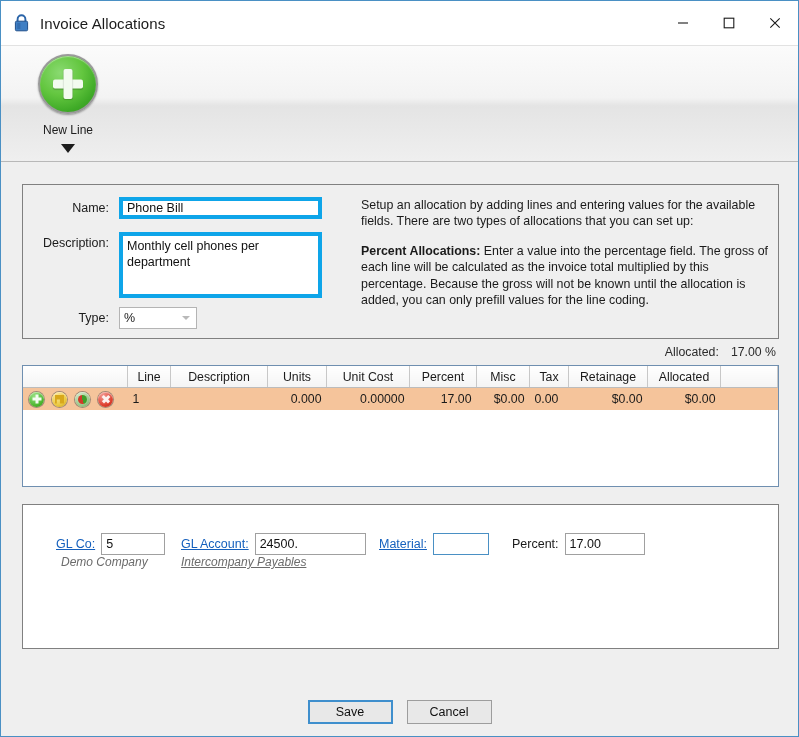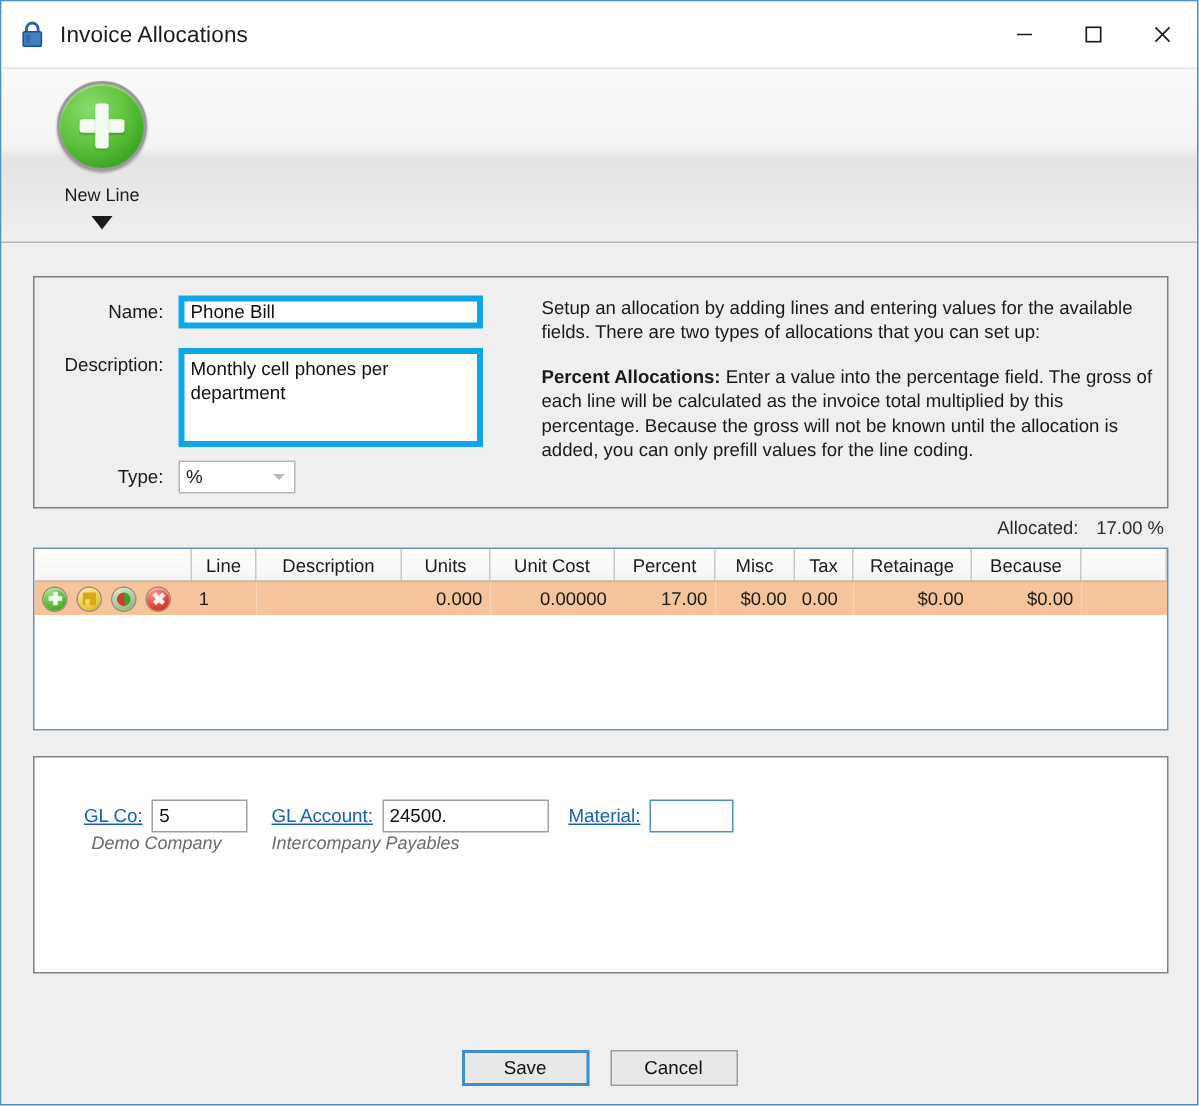--- a/index.html
+++ b/index.html
@@ -463,21 +463,21 @@
           <tr>
             <th class="c-icons"></th>
             <th style="width:32px">Line</th>
             <th style="width:86px">Description</th>
             <th style="width:48px">Units</th>
             <th style="width:72px">Unit Cost</th>
             <th style="width:56px">Percent</th>
             <th style="width:42px">Misc</th>
             <th style="width:28px">Tax</th>
             <th style="width:68px">Retainage</th>
-            <th style="width:62px">Because</th>
+            <th style="width:62px">Allocated</th>
             <th></th>
           </tr>
         </thead>
         <tbody>
           <tr class="sel">
             <td class="c-icons">
               <div class="icon-cell-inner">
                 <span class="mini add"></span>
                 <span class="mini save"></span>
                 <span class="mini refresh"></span>
@@ -504,27 +504,31 @@
       <div class="code-field" style="left:33px;">
         <span class="link-label">GL Co:</span>
         <input class="code-input" style="width: 64px;" type="text" value="5">
       </div>
       <div class="sub-desc" style="left:38px;">Demo Company</div>
 
       <div class="code-field" style="left:158px;">
         <span class="link-label">GL Account:</span>
         <input class="code-input" style="width: 111px;" type="text" value="24500.">
       </div>
-      <div class="sub-desc" style="left:158px;">Intercompany Payables</div>
+      <div class="sub-desc" style="left:158px;text-decoration:underline;">Intercompany Payables</div>
 
       <div class="code-field" style="left:356px;">
         <span class="link-label">Material:</span>
         <input class="code-input focused" style="width: 56px;" type="text" autofocus="" value="">
       </div>
 
+      <div class="code-field" style="left:489px;">
+        <span class="plain-label">Percent:</span>
+        <input class="code-input" style="width: 80px;" type="text" value="17.00">
+      </div>
     </div>
 
   </div>
 
   <div class="footer">
     <button class="btn primary">Save</button>
     <button class="btn">Cancel</button>
   </div>
 
 </div>

